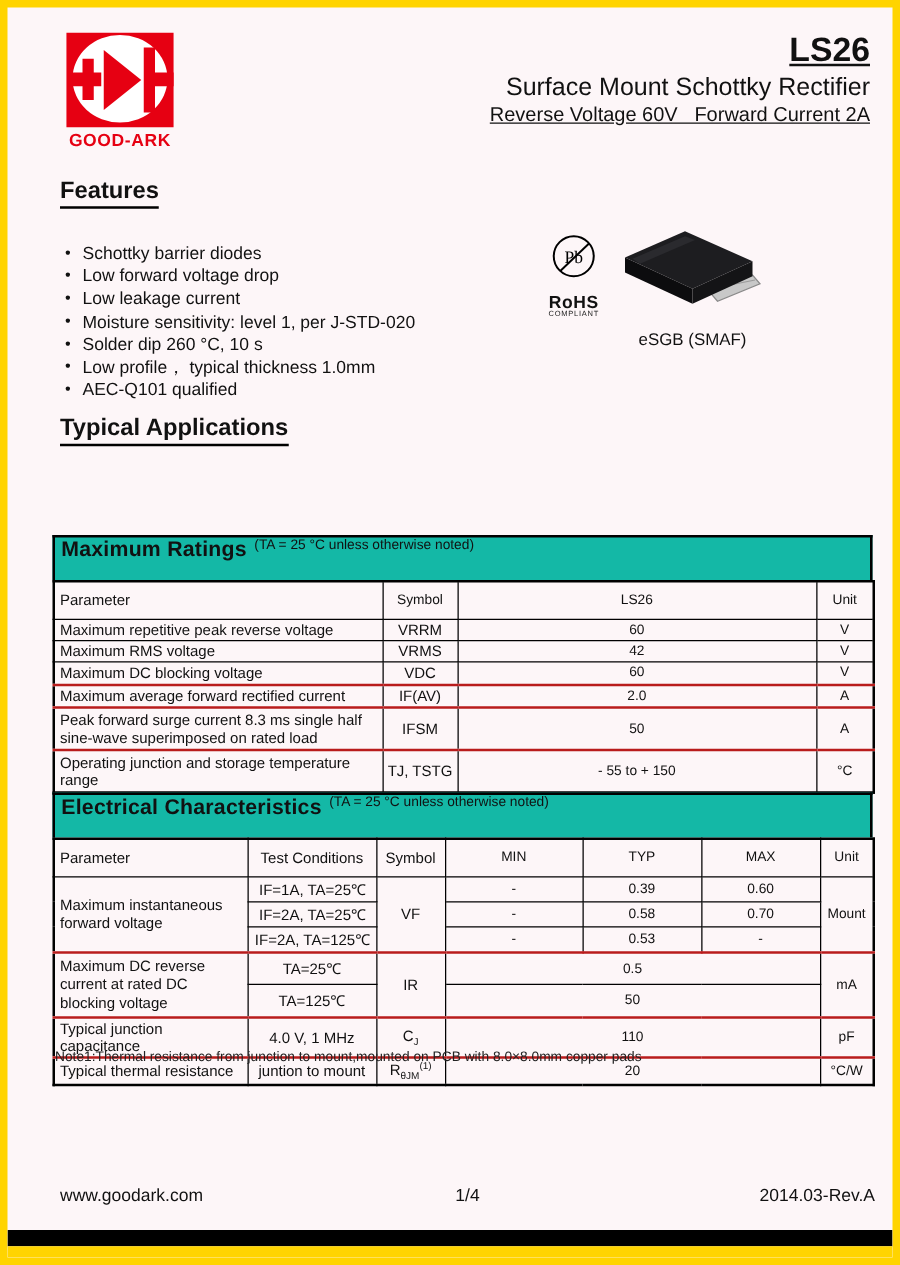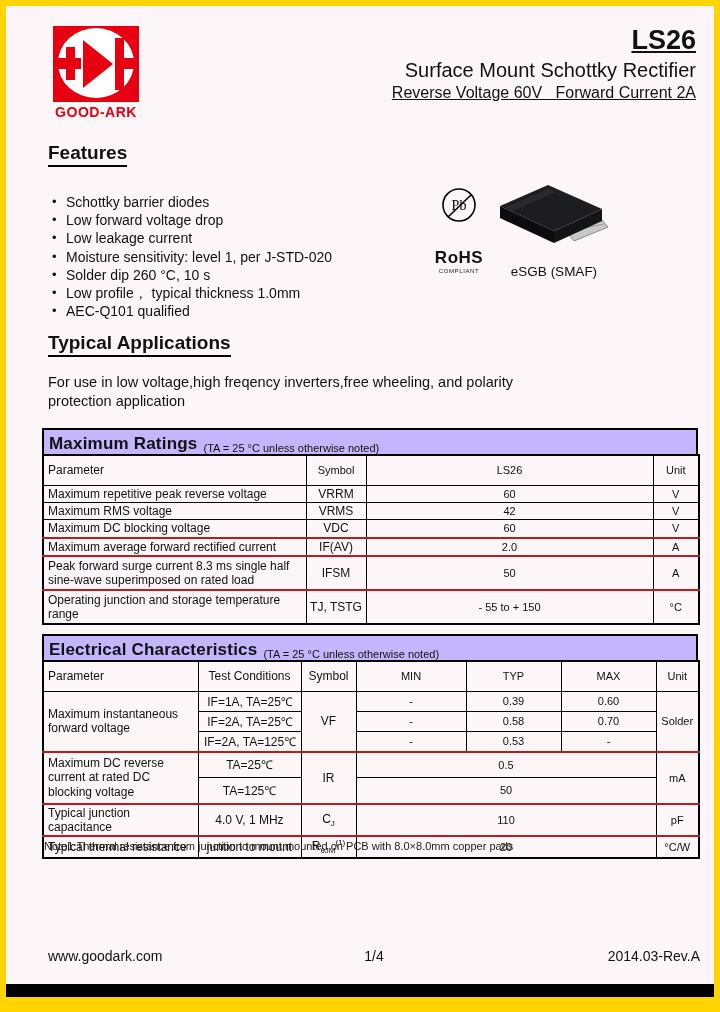--- a/index.html
+++ b/index.html
@@ -23,32 +23,32 @@
   .ratings-line { font-size: 16px; margin-top: 2px; text-decoration: underline; white-space: pre; }
   
   .sec-heading { display: inline-block; font-size: 19px; font-weight: bold; border-bottom: 2px solid #000; padding-bottom: 1px; }
   
   .features { position: absolute; left: 42px; top: 136px; width: 380px; }
   .features ul { list-style: none; margin-top: 26px; }
   .features li { font-size: 14px; line-height: 18.2px; padding-left: 18px; position: relative; }
   .features li::before { content: "•"; position: absolute; left: 4px; font-size: 13px; }
   
   .pbfree { position: absolute; left: 424px; top: 180px; width: 58px; text-align: center; }
-  .rohs-label { font-size: 17px; font-weight: bold; letter-spacing: 0.5px; margin-top: 20px; }
+  .rohs-label { font-size: 14px; font-weight: bold; letter-spacing: 0.5px; margin-top: 4px; }
   .rohs-sub { font-size: 6px; letter-spacing: 0.6px; color: #222; }
   .pkg-img { position: absolute; left: 486px; top: 174px; }
   .pkg-caption { position: absolute; left: 478px; top: 258px; width: 140px; text-align: center; font-size: 13.5px; }
   
   .apps { position: absolute; left: 42px; top: 326px; width: 480px; }
   .apps p { margin-top: 16px; font-size: 14.5px; line-height: 19px; }
   
   .tbl-wrap { position: absolute; left: 36px; width: 656px; }
   .ratings-wrap { top: 422px; }
   .elec-wrap { top: 628px; }
-  .band { border: 2px solid #000; border-bottom: none; background: #c4b5fd; height: 26px; display: flex; align-items: flex-end; padding: 0 5px; }
+  .band { border: 2px solid #000; border-bottom: none; background: #14b8a6; height: 36px; display: flex; align-items: flex-start; padding: 0 5px; }
   .band-title { font-size: 17px; font-weight: bold; letter-spacing: 0.2px; }
   .band-cond { font-size: 11px; margin-left: 6px; }
   table { border-collapse: collapse; table-layout: fixed; width: 656px; }
   table { border: 2px solid #000; }
   td, th { border: 1px solid #000; font-weight: normal; text-align: center; vertical-align: middle; padding: 1px 3px; }
   th { font-size: 11px; font-weight: normal; height: 30px; margin-top: 29px; }
   th.param-h { text-align: left; padding-left: 4px; font-size: 12px; }
   td.param { text-align: left; padding-left: 4px; font-size: 12px; line-height: 1.2; }
   td.cond { font-size: 12px; }
   td.cond-l { text-align: center; padding-left: 4px; }
@@ -123,21 +123,20 @@
     <line x1="82" y1="50" x2="112" y2="44" stroke="#9a9a9a" stroke-width="1"></line>
     <polygon points="8,26 56,5 110,29 62,51" fill="#1d1d20"></polygon>
     <polygon points="8,26 62,51 62,63 8,38" fill="#0c0c0e"></polygon>
     <polygon points="62,51 110,29 110,41 62,63" fill="#141416"></polygon>
     <polygon points="14,27 56,9 64,12 20,31" fill="#2a2a2e"></polygon>
   </svg>
   <div class="pkg-caption">eSGB (SMAF)</div>
 
   <div class="apps">
     <span class="sec-heading">Typical Applications</span>
-    <p>For use in low voltage,high freqency inverters,free wheeling, and polarity protection application</p>
   </div>
 
   <div class="tbl-wrap ratings-wrap">
     <div class="band">
       <span class="band-title">Maximum Ratings</span>
       <span class="band-cond">(TA = 25 °C unless otherwise noted)</span>
     </div>
     <table>
       <colgroup>
           <col style="width:263px">
@@ -217,21 +216,21 @@
         <th>MAX</th>
         <th>Unit</th>
       </tr>
       <tr class="r-h17">
         <td class="param" rowspan="3">Maximum instantaneous forward voltage</td>
         <td class="cond cond-l">IF=1A, TA=25℃</td>
         <td class="sym" rowspan="3">VF</td>
         <td class="val">-</td>
         <td class="val">0.39</td>
         <td class="val">0.60</td>
-        <td class="unit" rowspan="3">Solder</td>
+        <td class="unit" rowspan="3">Mount</td>
       </tr>
       <tr class="r-h17">
         <td class="cond cond-l">IF=2A, TA=25℃</td>
         <td class="val">-</td>
         <td class="val">0.58</td>
         <td class="val">0.70</td>
       </tr>
       <tr class="r-h17">
         <td class="cond cond-l">IF=2A, TA=125℃</td>
         <td class="val">-</td>

